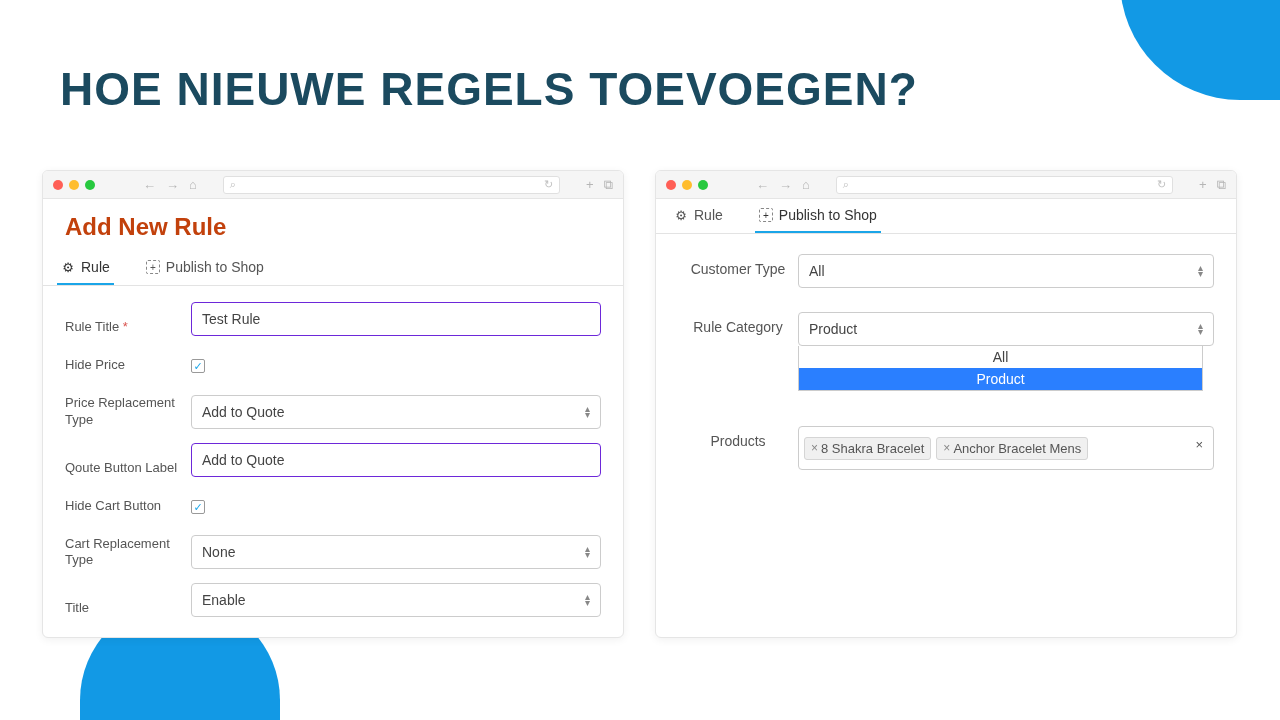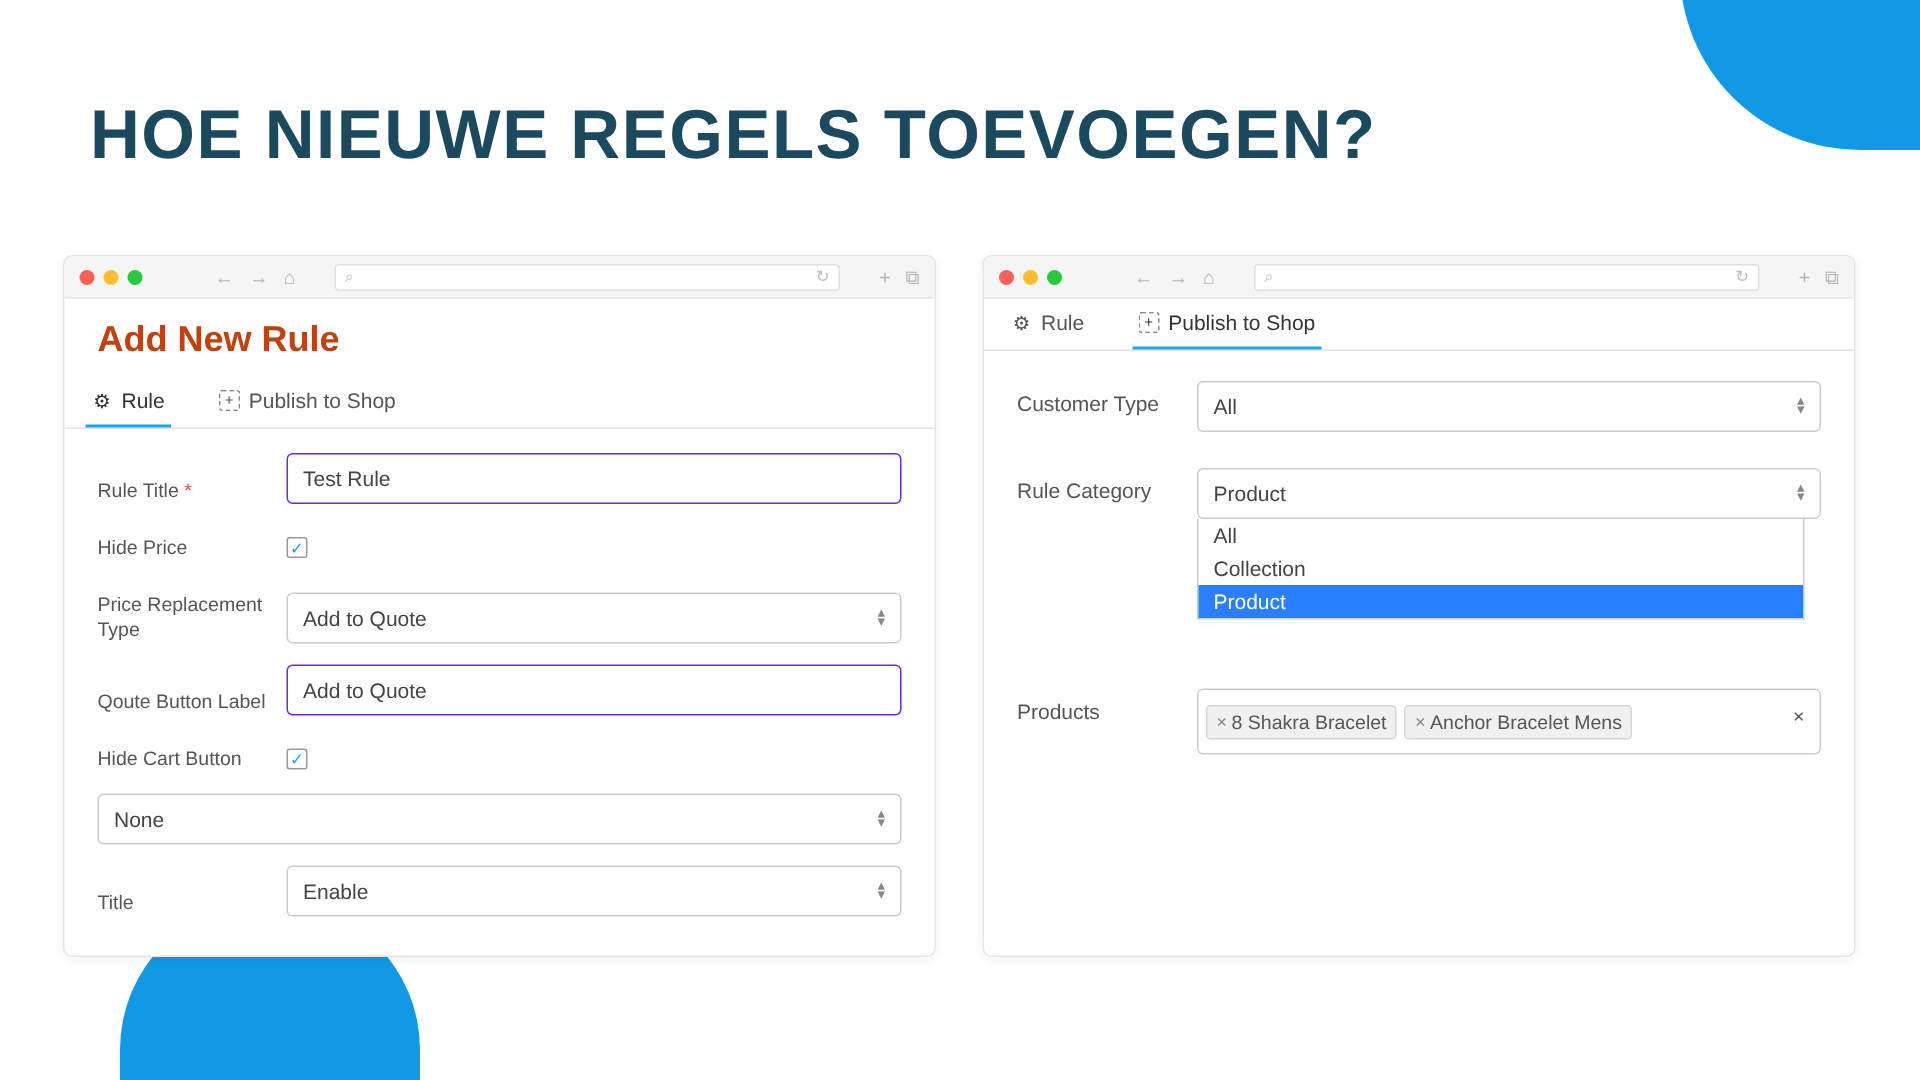--- a/index.html
+++ b/index.html
@@ -124,21 +124,21 @@
   position: relative;
 }
 .caret { font-size: 10px; color: #888; line-height: 0.6;}
 .chk {
   width: 14px; height: 14px; border: 1px solid #999; border-radius: 2px;
   display: inline-flex; align-items: center; justify-content: center;
   color: #1aa5e8; font-size: 11px; margin-top: 5px;
 }
 
 
-.form2 { padding: 20px 22px; }
+.form2 { padding: 20px 22px; text-align: center; }
 .r-row { display: flex; align-items: flex-start; margin-bottom: 24px; }
 .r-lbl { width: 120px; font-size: 14px; color: #555; padding-top: 7px; }
 .r-ctrl { flex: 1; position: relative; }
 
 .dropdown {
   position: absolute;
   top: 34px;
   left: 0;
   right: 11px;
   background: #fff;
@@ -238,20 +238,21 @@
     </div>
     <div class="row">
       <div class="lbl">Qoute Button Label</div>
       <div class="ctrl"><input class="txt" value="Add to Quote" style=""></div>
     </div>
     <div class="row">
       <div class="lbl">Hide Cart Button</div>
       <div class="ctrl"><span class="chk">✓</span></div>
     </div>
     <div class="row">
+      <div class="lbl">Cart Replacement Type</div>
       <div class="ctrl">
         <div class="sel">
           <span>None</span>
           <span class="caret">▴<br>▾</span>
         </div>
       </div>
     </div>
     <div class="row">
       <div class="lbl">Title</div>
       <div class="ctrl">
@@ -303,30 +304,29 @@
     <div class="r-row">
       <div class="r-lbl">Customer Type</div>
       <div class="r-ctrl">
         <div class="sel">
           <span>All</span>
           <span class="caret">▴<br>▾</span>
         </div>
       </div>
     </div>
 
-    <div class="r-row" style="margin-bottom: 113px;">
+    <div class="r-row" style="margin-bottom: 80px;">
       <div class="r-lbl">Rule Category</div>
       <div class="r-ctrl">
         <div class="sel">
           <span>Product</span>
           <span class="caret">▴<br>▾</span>
         </div>
         <div class="dropdown">
           <div class="dropdown-item">All</div>
-          <div class="dropdown-item">Collection</div>
           <div class="dropdown-item selected">Product</div>
         </div>
       </div>
     </div>
 
     <div class="r-row">
       <div class="r-lbl">Products</div>
       <div class="r-ctrl">
         <div class="tags-input">
           <span class="tag">

